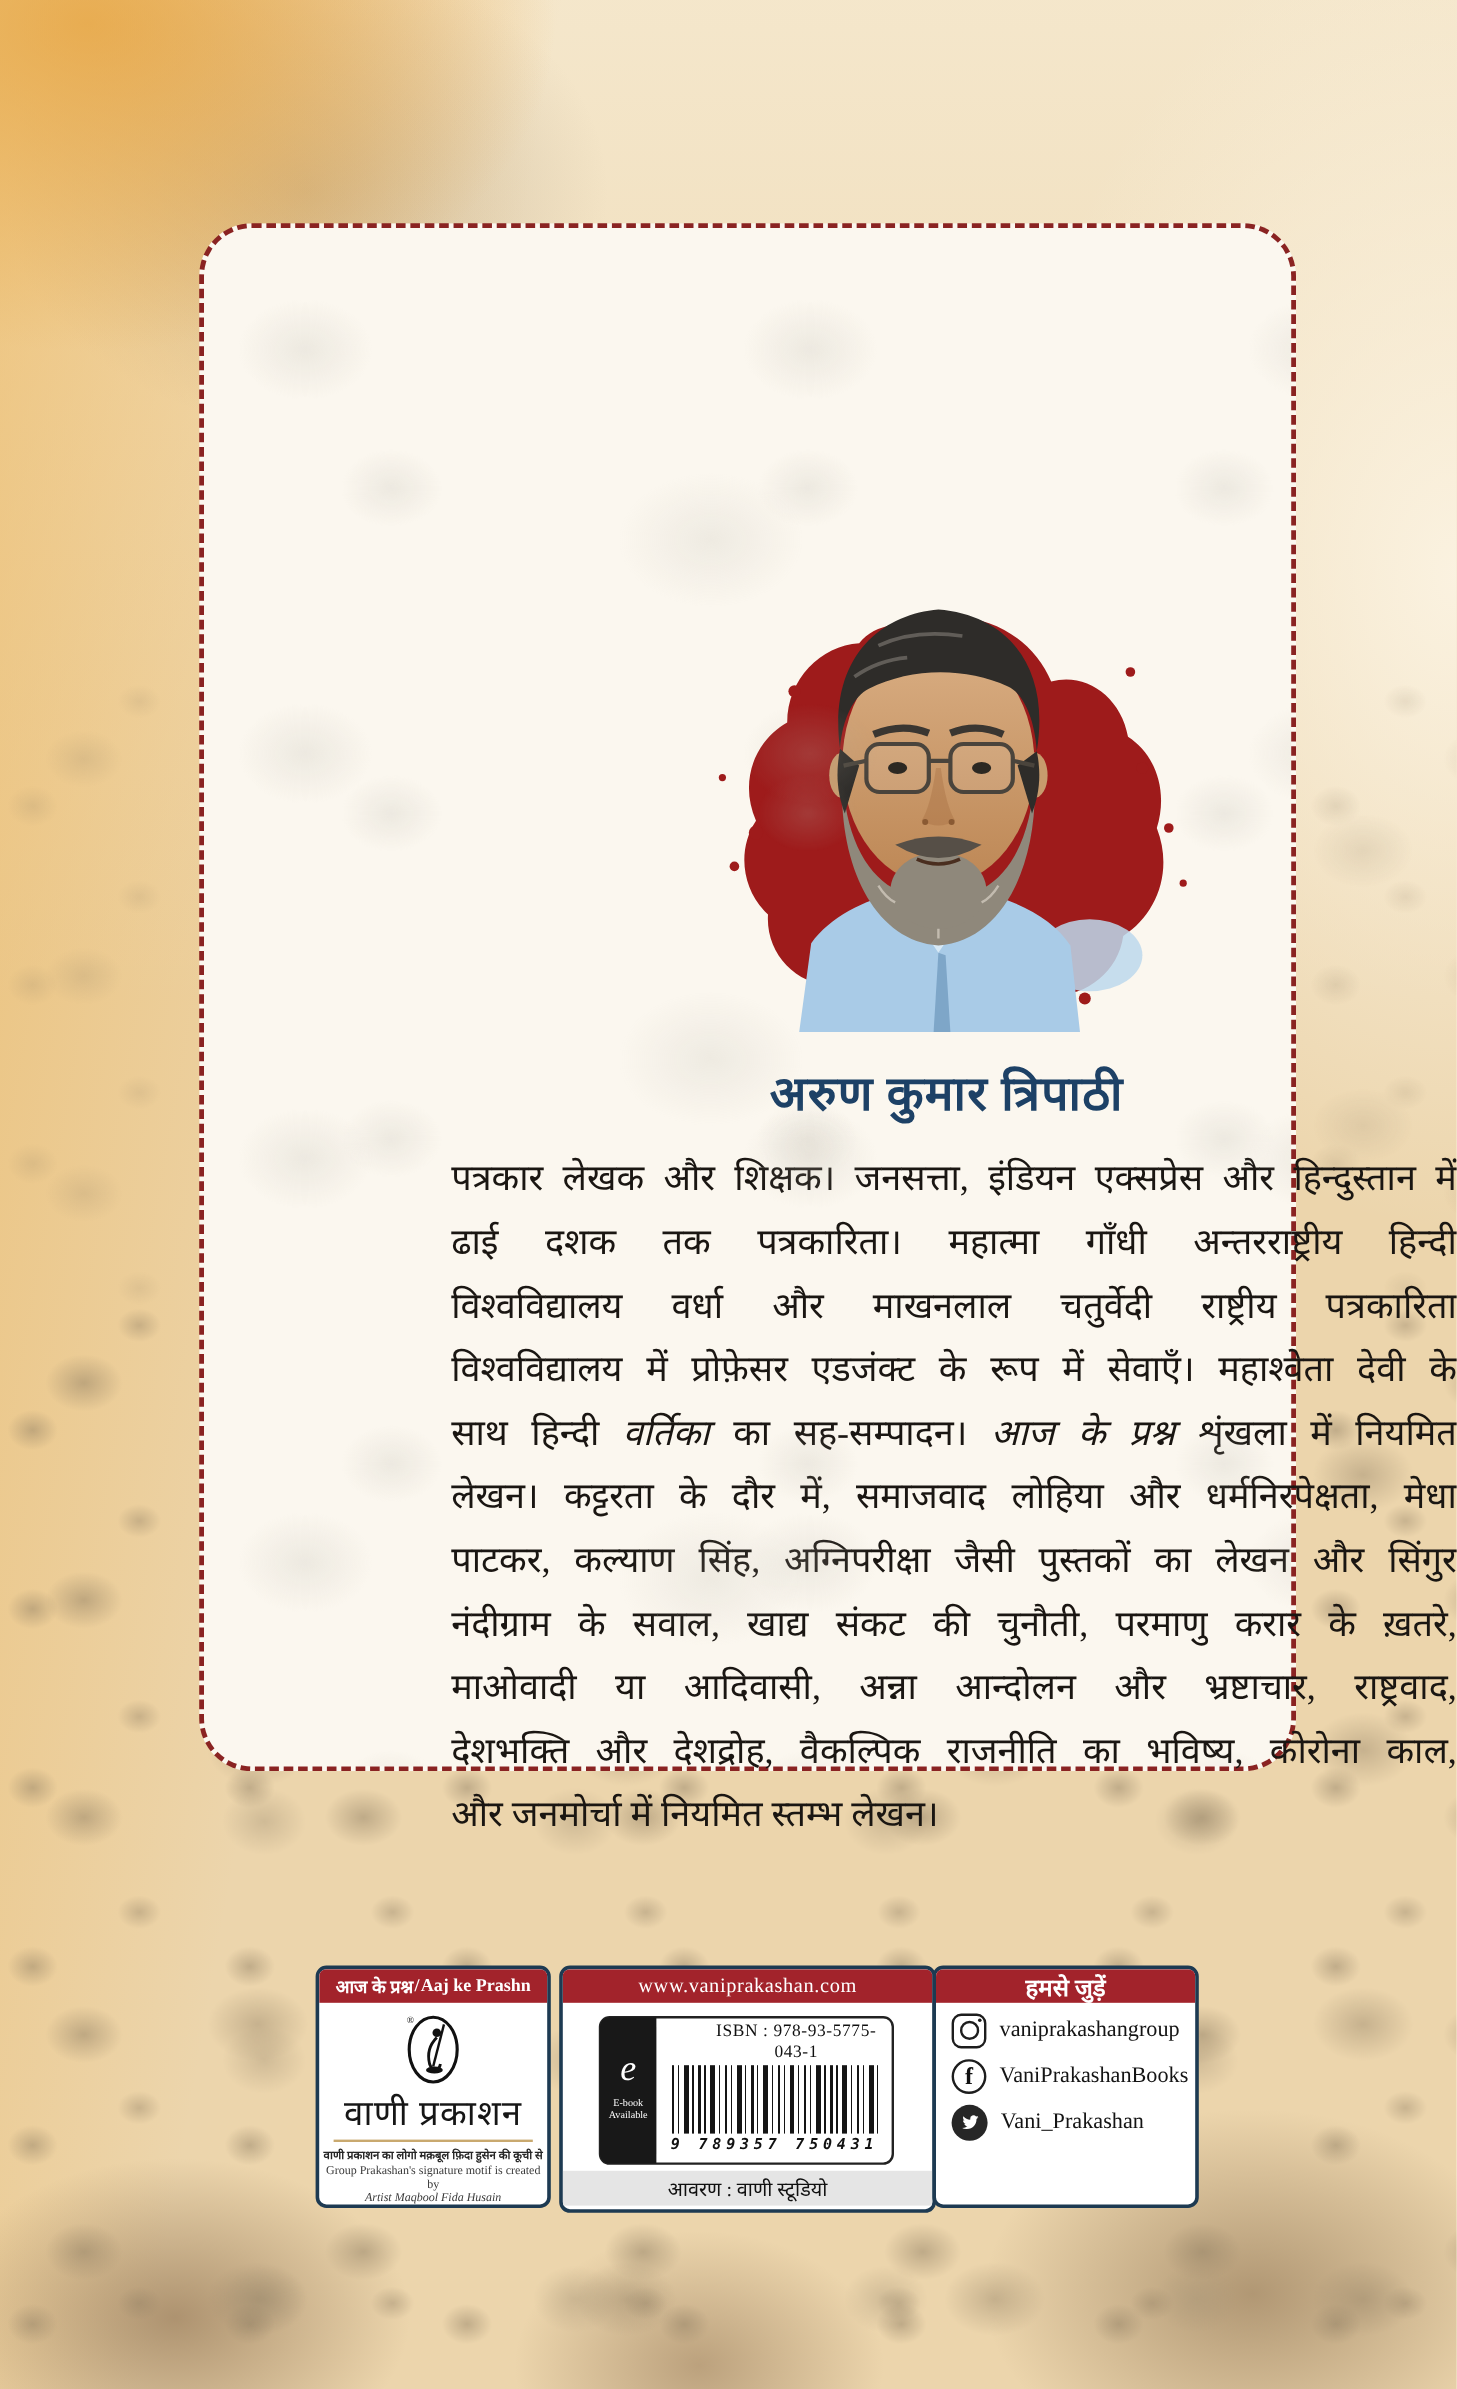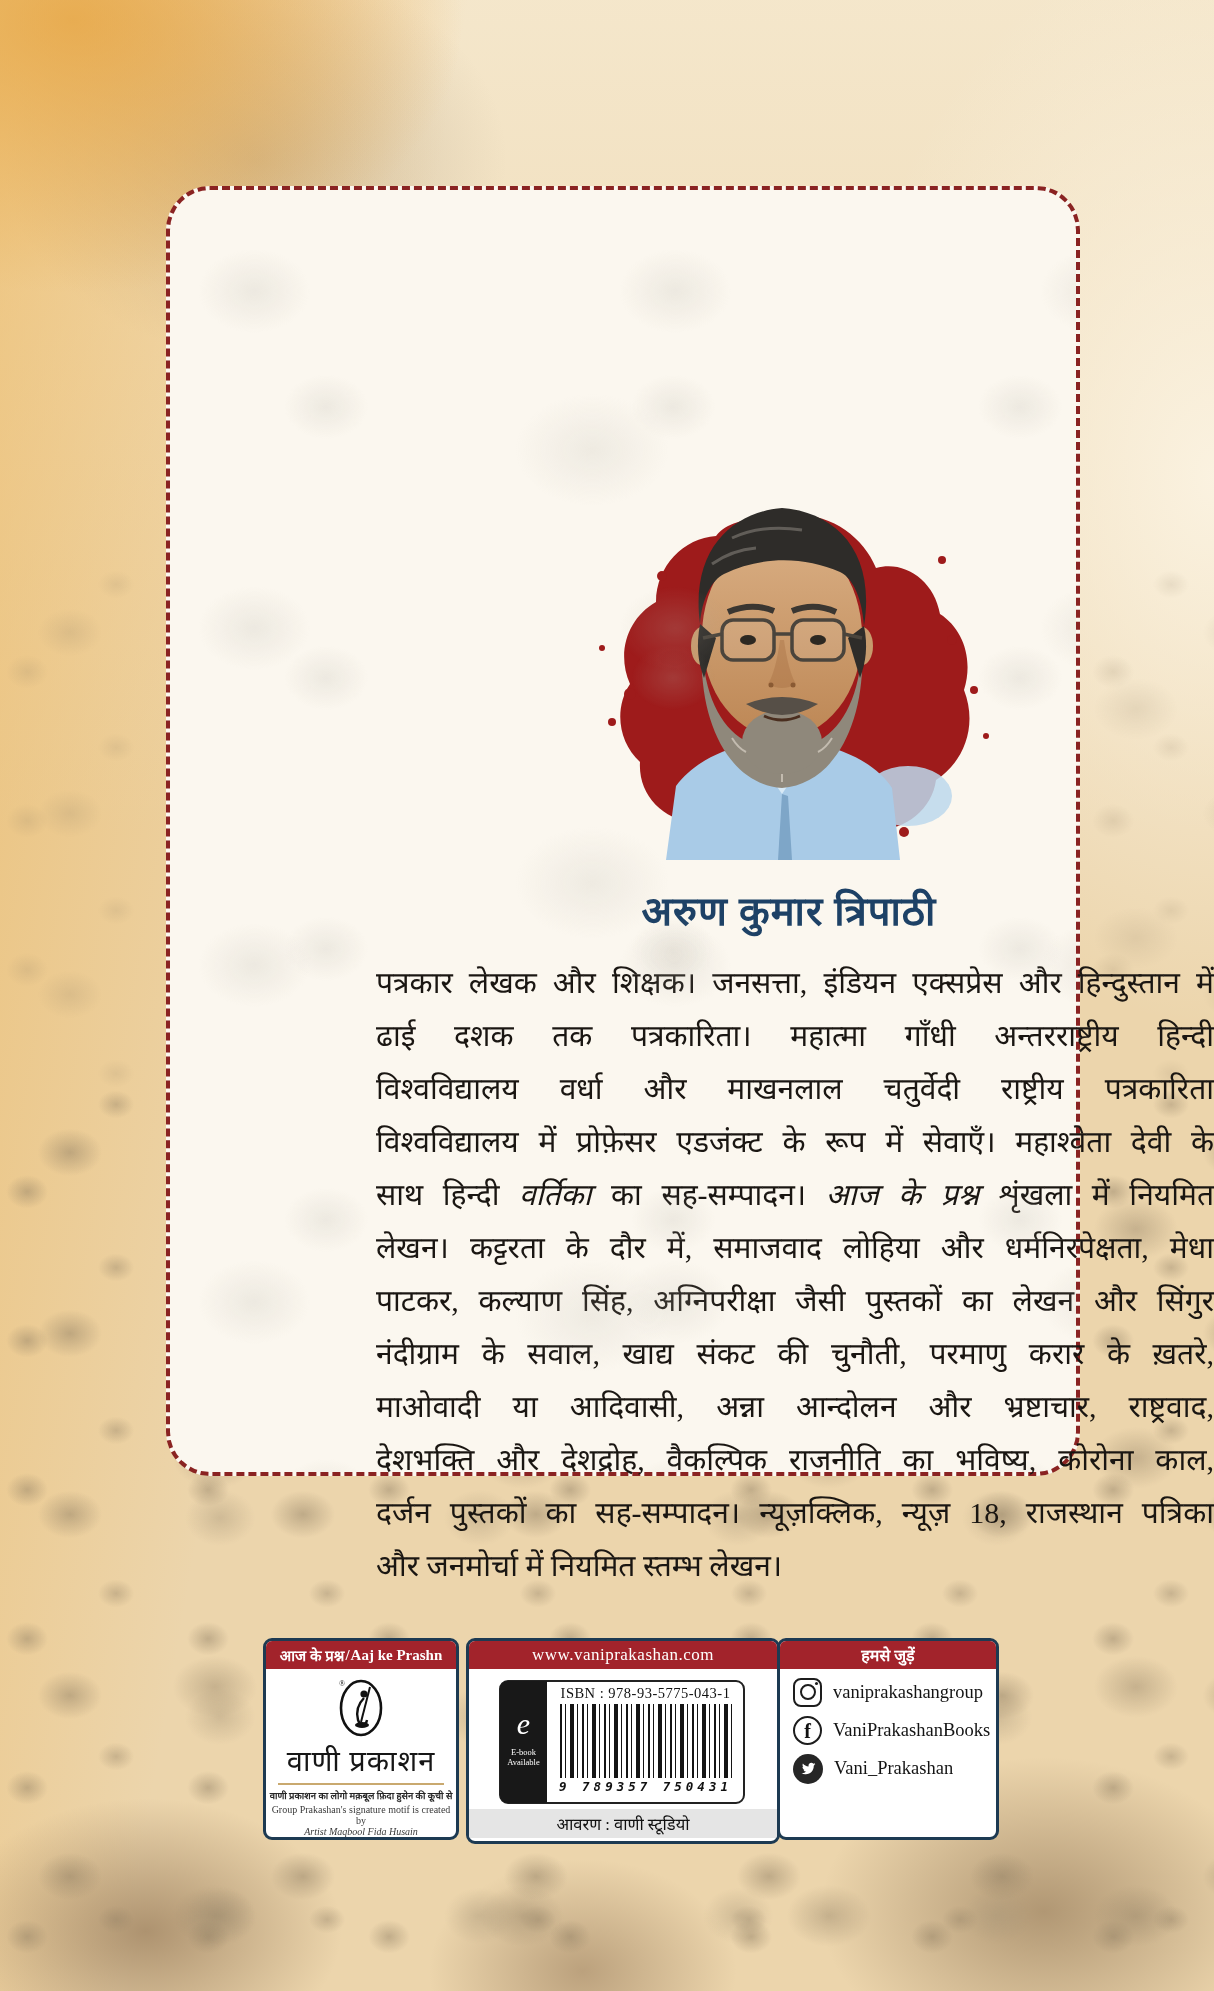--- a/index.html
+++ b/index.html
@@ -73,21 +73,21 @@
   #panel-mid   { left:466px; width:308px; height:200px; }
   #panel-right { left:777px; width:216px; height:196px; }
   .panel-header {
     background:#a2232b; color:#fff; height:28px;
     display:flex; align-items:center; justify-content:center; gap:1px;
   }
   #panel-left .panel-header { font-size:15px; }
   .hdr-hi { font-weight:700; }
   .hdr-en { font-weight:700; }
   #panel-mid .panel-header { font-size:17px; letter-spacing:.5px; }
-  #panel-right .panel-header { font-size:16px; font-weight:700; }
+  #panel-right .panel-header { font-size:20px; font-weight:700; }
 
   
   #panel-left .body { text-align:center; }
   #vani-logo { display:block; margin:6px auto 0; }
   .pub-name { font-size:29px; font-weight:400; color:#161616; margin-top:1px; letter-spacing:1px; }
   .gold-divider { height:2px; background:#c9a96f; margin:4px 12px 4px; }
   .tag-hi { font-size:9.5px; font-weight:700; color:#262626; }
   .tag-en { font-size:10px; color:#3a3a3a; margin-top:2px; }
   .tag-artist { font-size:10px; font-style:italic; color:#3a3a3a; }
 
@@ -97,21 +97,21 @@
     position:absolute; left:30px; top:11px; width:242px; height:120px;
     border:2px solid #222; border-radius:9px; background:#fff;
   }
   .e-tab {
     position:absolute; left:-1px; top:-1px; bottom:-1px; width:47px;
     background:#181818; border-radius:8px 0 0 8px; color:#fff; text-align:center;
   }
   .e-sym { font-style:italic; font-size:30px; display:block; margin-top:26px; }
   .e-lab { font-size:8.5px; line-height:10px; display:block; margin-top:6px; font-family:"Liberation Serif",serif; }
   .bc-right { margin-left:47px; height:116px; display:flex; flex-direction:column; }
-  .isbn { font-size:14.5px; color:#101010; text-align:center; margin-top:3px; letter-spacing:.5px; }
+  .isbn { font-size:14.5px; color:#101010; text-align:center; margin-top:3px; letter-spacing:.5px;padding-left:36px; }
   .bars {
     flex:1; margin:2px 10px 0 12px;
     background-image:repeating-linear-gradient(90deg,
       #141414 0 2px, transparent 2px 5px,
       #141414 5px 6px, transparent 6px 10px,
       #141414 10px 14px, transparent 14px 17px,
       #141414 17px 18px, transparent 18px 22px);
   }
   .bc-digits {
     font-size:12.5px; font-weight:700; letter-spacing:4px; text-align:center;
@@ -229,21 +229,20 @@
         <div class="bio-line"><span>पत्रकार लेखक और शिक्षक। जनसत्ता, इंडियन एक्सप्रेस और हिन्दुस्तान में</span></div>
         <div class="bio-line"><span>ढाई दशक तक पत्रकारिता। महात्मा गाँधी अन्तरराष्ट्रीय हिन्दी</span></div>
         <div class="bio-line"><span>विश्वविद्यालय वर्धा और माखनलाल चतुर्वेदी राष्ट्रीय पत्रकारिता</span></div>
         <div class="bio-line"><span>विश्वविद्यालय में प्रोफ़ेसर एडजंक्ट के रूप में सेवाएँ। महाश्वेता देवी के</span></div>
         <div class="bio-line"><span>साथ हिन्दी </span><span class="it">वर्तिका</span><span> का सह-सम्पादन। </span><span class="it">आज के प्रश्न</span><span> शृंखला में नियमित</span></div>
         <div class="bio-line"><span>लेखन। कट्टरता के दौर में, समाजवाद लोहिया और धर्मनिरपेक्षता, मेधा</span></div>
         <div class="bio-line"><span>पाटकर, कल्याण सिंह, अग्निपरीक्षा जैसी पुस्तकों का लेखन और सिंगुर</span></div>
         <div class="bio-line"><span>नंदीग्राम के सवाल, खाद्य संकट की चुनौती, परमाणु करार के ख़तरे,</span></div>
         <div class="bio-line"><span>माओवादी या आदिवासी, अन्ना आन्दोलन और भ्रष्टाचार, राष्ट्रवाद,</span></div>
         <div class="bio-line"><span>देशभक्ति और देशद्रोह, वैकल्पिक राजनीति का भविष्य, कोरोना काल,</span></div>
-        <div class="bio-line"><span>दर्जन पुस्तकों का सह-सम्पादन। न्यूज़क्लिक, न्यूज़ 18, राजस्थान पत्रिका</span></div>
         <div class="bio-line"><span>और जनमोर्चा में नियमित स्तम्भ लेखन।</span></div>
       </div>
   </div>
 
   <div class="panel" id="panel-left">
     <div class="panel-header">
       <span class="hdr-hi">आज के प्रश्न</span>
         <span class="hdr-en">/</span>
         <span class="hdr-en">Aaj ke Prashn</span>
     </div>

